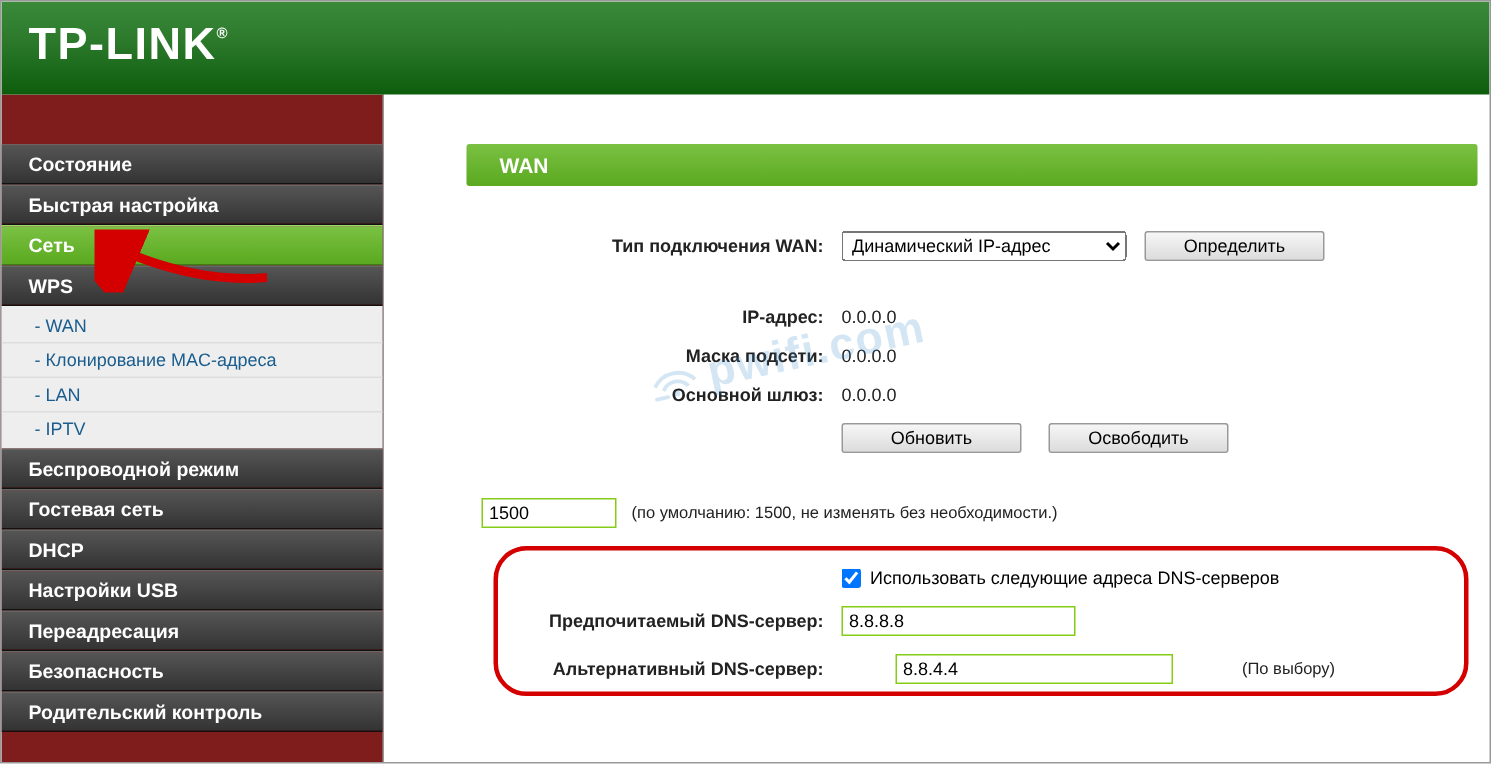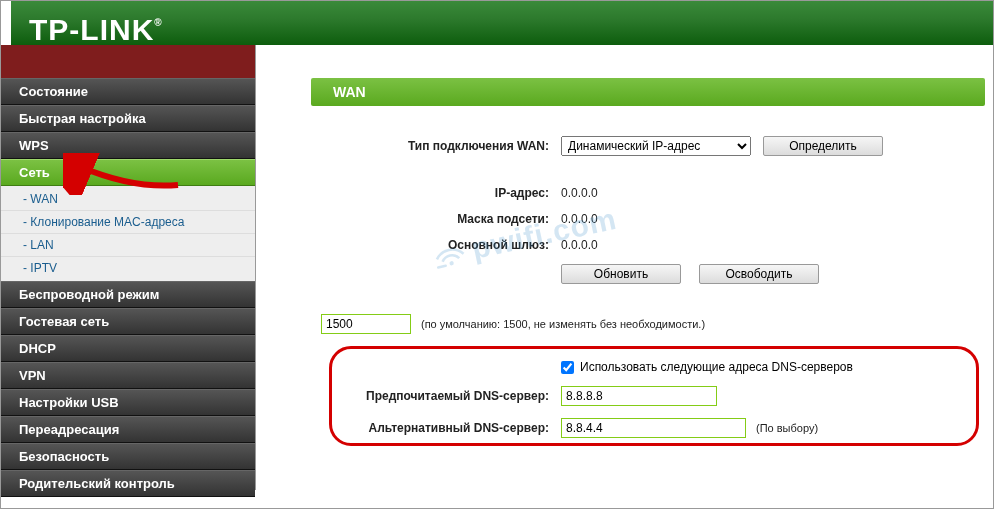--- a/index.html
+++ b/index.html
@@ -1,17 +1,17 @@
 <!DOCTYPE html>
 <html><head>
 <meta charset="utf-8">
 <style>
   * { box-sizing: border-box; margin: 0; padding: 0; }
   body { font-family: Arial, Helvetica, sans-serif; font-size: 12px; width: 994px; height: 509px; overflow: hidden; background: #fff; border: 1px solid #999; position: relative; }
-  .header { height: 44px; background: linear-gradient(to bottom, #3a8a3a 0%, #2d7a2d 40%, #0d5d0d 100%); position: relative; margin-left: 10px; }
+  .header { height: 62px; background: linear-gradient(to bottom, #3a8a3a 0%, #2d7a2d 40%, #0d5d0d 100%); position: relative; }
   .logo { position: absolute; left: 18px; top: 12px; color: #fff; font-size: 30px; font-weight: bold; letter-spacing: 1px; font-family: Arial, sans-serif; }
   .logo sup { font-size: 10px; vertical-align: top; position: relative; top: 4px; }
   .layout { display: flex; height: calc(100% - 62px); }
   .sidebar { width: 255px; background: #7f1d1d; border-right: 1px solid #999; padding-top: 33px; }
   .nav-item { display: block; padding: 5px 18px; font-size: 13px; font-weight: bold; cursor: pointer; border-top: 1px solid #fff; border-bottom: 1px solid #fff; }
   .nav-item { background: linear-gradient(to bottom, #555 0%, #333 100%); color: #fff; border-top-color: #666; border-bottom-color: #111; }
   .nav-item.active { background: linear-gradient(to bottom, #7bc143 0%, #5aa91f 100%); color: #fff; border-top-color: #9ed86b; border-bottom-color: #3f7d12; }
   .nav-sub { background: #eee; padding-top: 2px; padding-bottom: 2px; }
   .nav-sub-item { display: block; padding: 4px 18px 4px 22px; color: #1a5d8e; font-size: 12px; cursor: pointer; border-bottom: 1px solid #ddd; }
   .nav-sub-item:last-child { border-bottom: none; }
@@ -37,32 +37,31 @@
 <body>
 
 <div class="header">
   <div class="logo"><span>TP-LINK</span><sup>®</sup></div>
 </div>
 
 <div class="layout">
   <div class="sidebar">
     <div class="nav-item">Состояние</div>
     <div class="nav-item">Быстрая настройка</div>
+    <div class="nav-item active">Сеть</div>
     <div class="nav-item">WPS</div>
-    <div class="nav-item active">Сеть</div>
     <div class="nav-sub">
       <div class="nav-sub-item">- WAN</div>
       <div class="nav-sub-item">- Клонирование MAC-адреса</div>
       <div class="nav-sub-item">- LAN</div>
       <div class="nav-sub-item">- IPTV</div>
     </div>
     <div class="nav-item">Беспроводной режим</div>
     <div class="nav-item">Гостевая сеть</div>
     <div class="nav-item">DHCP</div>
-    <div class="nav-item">VPN</div>
     <div class="nav-item">Настройки USB</div>
     <div class="nav-item">Переадресация</div>
     <div class="nav-item">Безопасность</div>
     <div class="nav-item">Родительский контроль</div>
 
   </div>
 
   <div class="content">
     <div class="panel-header">WAN</div>
 
@@ -108,21 +107,21 @@
         <div class="dns-outline" style="left:8px; top:0; width:650px; height:100px;"></div>
         <div class="row">
           <div class="lbl"></div>
           <input type="checkbox" checked="" style="margin-right: 6px;">
           <span>Использовать следующие адреса DNS-серверов</span>
         </div>
         <div class="row">
           <div class="lbl">Предпочитаемый DNS-сервер:</div>
           <input type="text" style="width: 156px;" value="8.8.8.8">
         </div>
-        <div class="row" style="margin-bottom:0;">
+        <div class="row" style="margin-bottom:0;gap:36px;">
           <div class="lbl">Альтернативный DNS-сервер:</div>
           <input type="text" style="width: 185px;" value="8.8.4.4">
           <span class="hint">(По выбору)</span>
         </div>
       </div>
     </div>
   </div>
 </div>
 
 <svg class="arrow" style="left:62px; top:152px;" width="120" height="42" viewBox="0 0 120 42">

